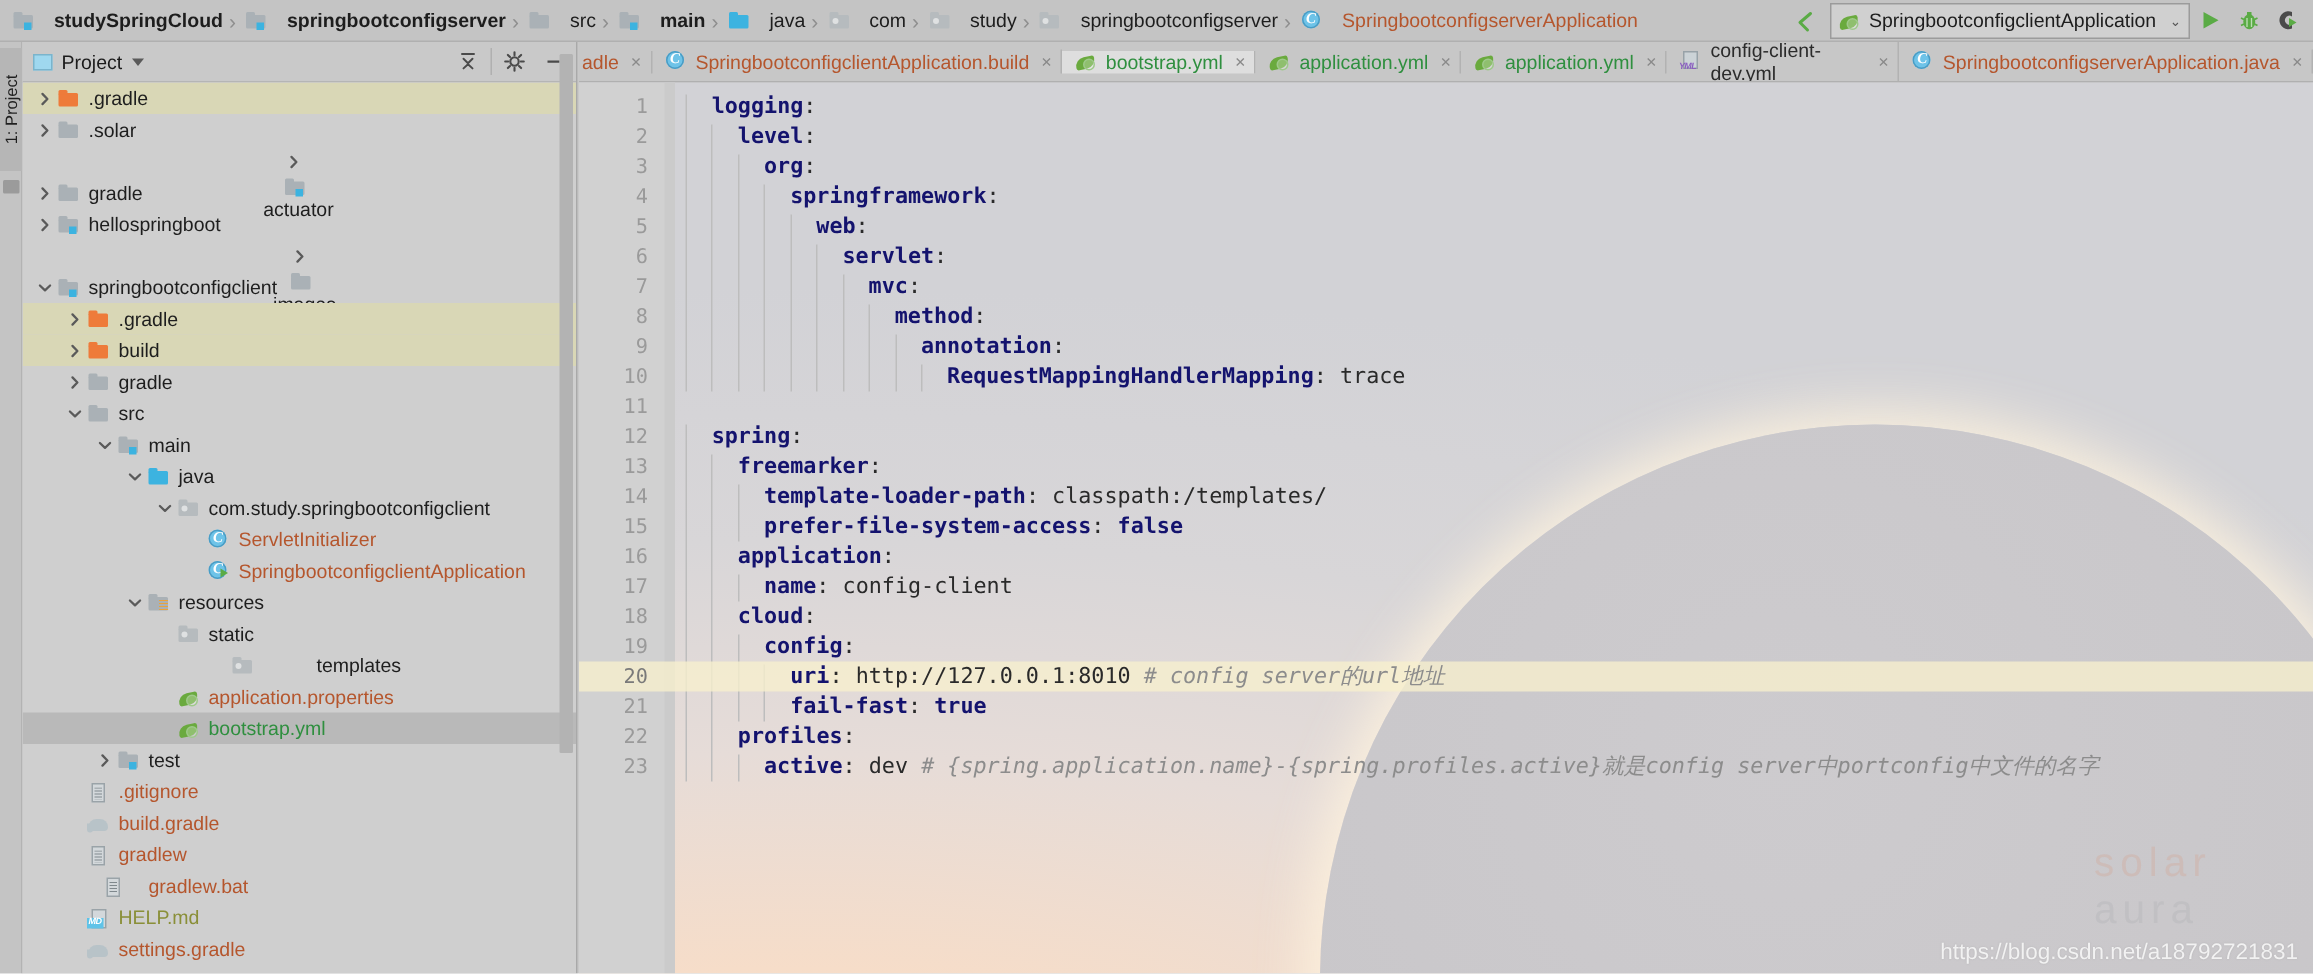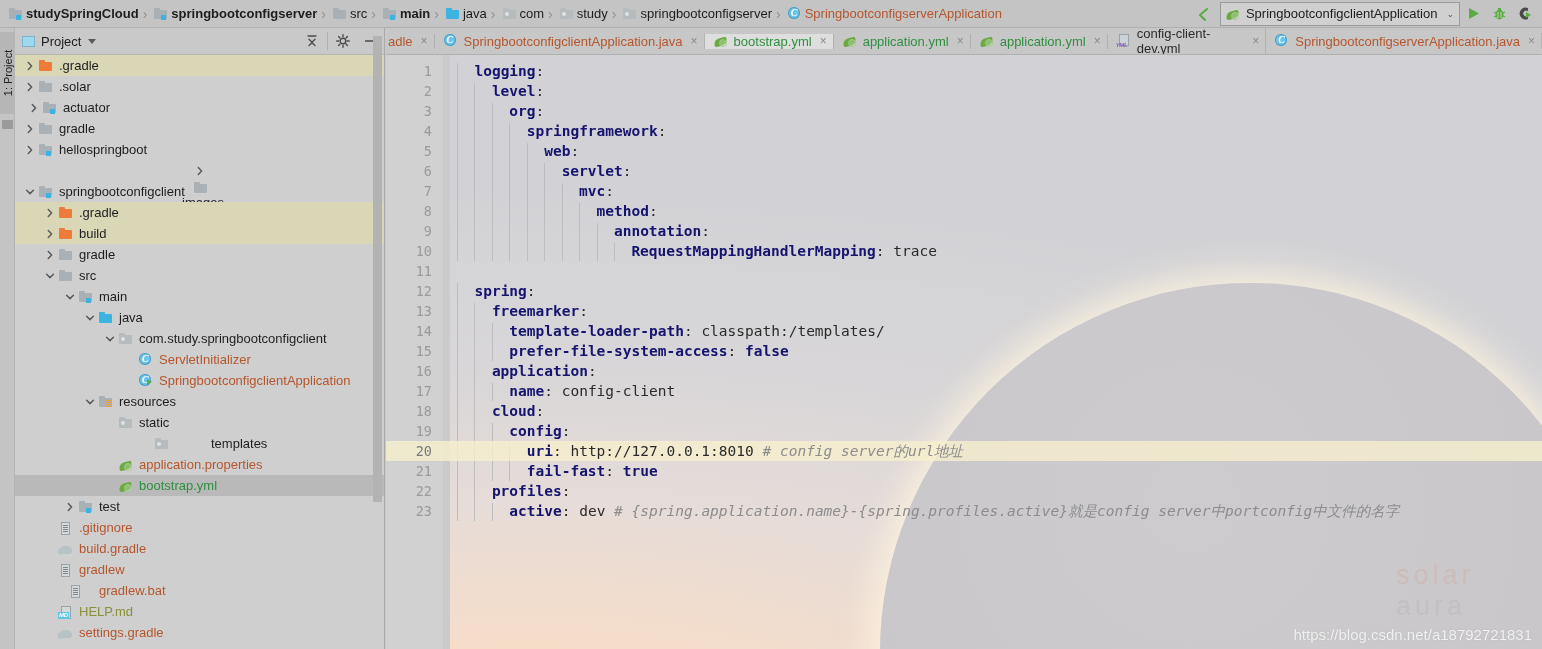--- a/index.html
+++ b/index.html
@@ -33,21 +33,21 @@
     box-sizing: border-box;
   }
   .crumb {
     display: flex;
     align-items: center;
     height: 28px;
     padding: 0 2px 0 4px;
     white-space: nowrap;
     font-size: 13px;
   }
-  .crumb .lbl { margin-left: 2px; }
+  .crumb .lbl { margin-left: 12px; }
   .crumb.bold .lbl { font-weight: bold; }
   .crumb-sep {
     color: #8e8e8e;
     font-size: 14px;
     padding: 0 2px;
     user-select: none;
   }
   .crumb.cls .lbl { color: #b5562d; }
 
   
@@ -649,21 +649,21 @@
         </div>
         <div class="row" style="padding-left: 8px;">
           <span class="twisty">
             <svg width="10" height="10" viewBox="0 0 10 10">
               <path d="M3.3 1.6 L6.6 5 L3.3 8.4" fill="none" stroke="#5a5a5a" stroke-width="1.5" stroke-linecap="round" stroke-linejoin="round"></path>
             </svg>
           </span>
           <span class="ico ico-folder"></span>
           <span class="lbl ">.solar</span>
         </div>
-        <div class="row" style="padding-left: 12px;">
+        <div class="row" style="padding-left: 0; flex-direction: column;">
           <span class="twisty">
             <svg width="10" height="10" viewBox="0 0 10 10">
               <path d="M3.3 1.6 L6.6 5 L3.3 8.4" fill="none" stroke="#5a5a5a" stroke-width="1.5" stroke-linecap="round" stroke-linejoin="round"></path>
             </svg>
           </span>
           <span class="ico ico-folder ico-folder-src">
             <i class="badge"></i>
           </span>
           <span class="lbl ">actuator</span>
         </div>
@@ -893,21 +893,21 @@
   <div class="tabbar" id="tabbar">
       <div class="tab clipped">
         <span class="tab-lbl ">adle</span>
         <span class="xbtn">×</span>
       </div>
       <div class="tab">
         <span class="ico ico-class">
           <i class="ring"></i>
           <i class="ch">C</i>
         </span>
-        <span class="tab-lbl ">SpringbootconfigclientApplication.java</span>
+        <span class="tab-lbl ">SpringbootconfigclientApplication.build</span>
         <span class="xbtn">×</span>
       </div>
       <div class="tab active">
         <span class="ico ico-leaf">
           <i class="leaf"></i>
           <i class="circ"></i>
         </span>
         <span class="tab-lbl green">bootstrap.yml</span>
         <span class="xbtn">×</span>
       </div>

